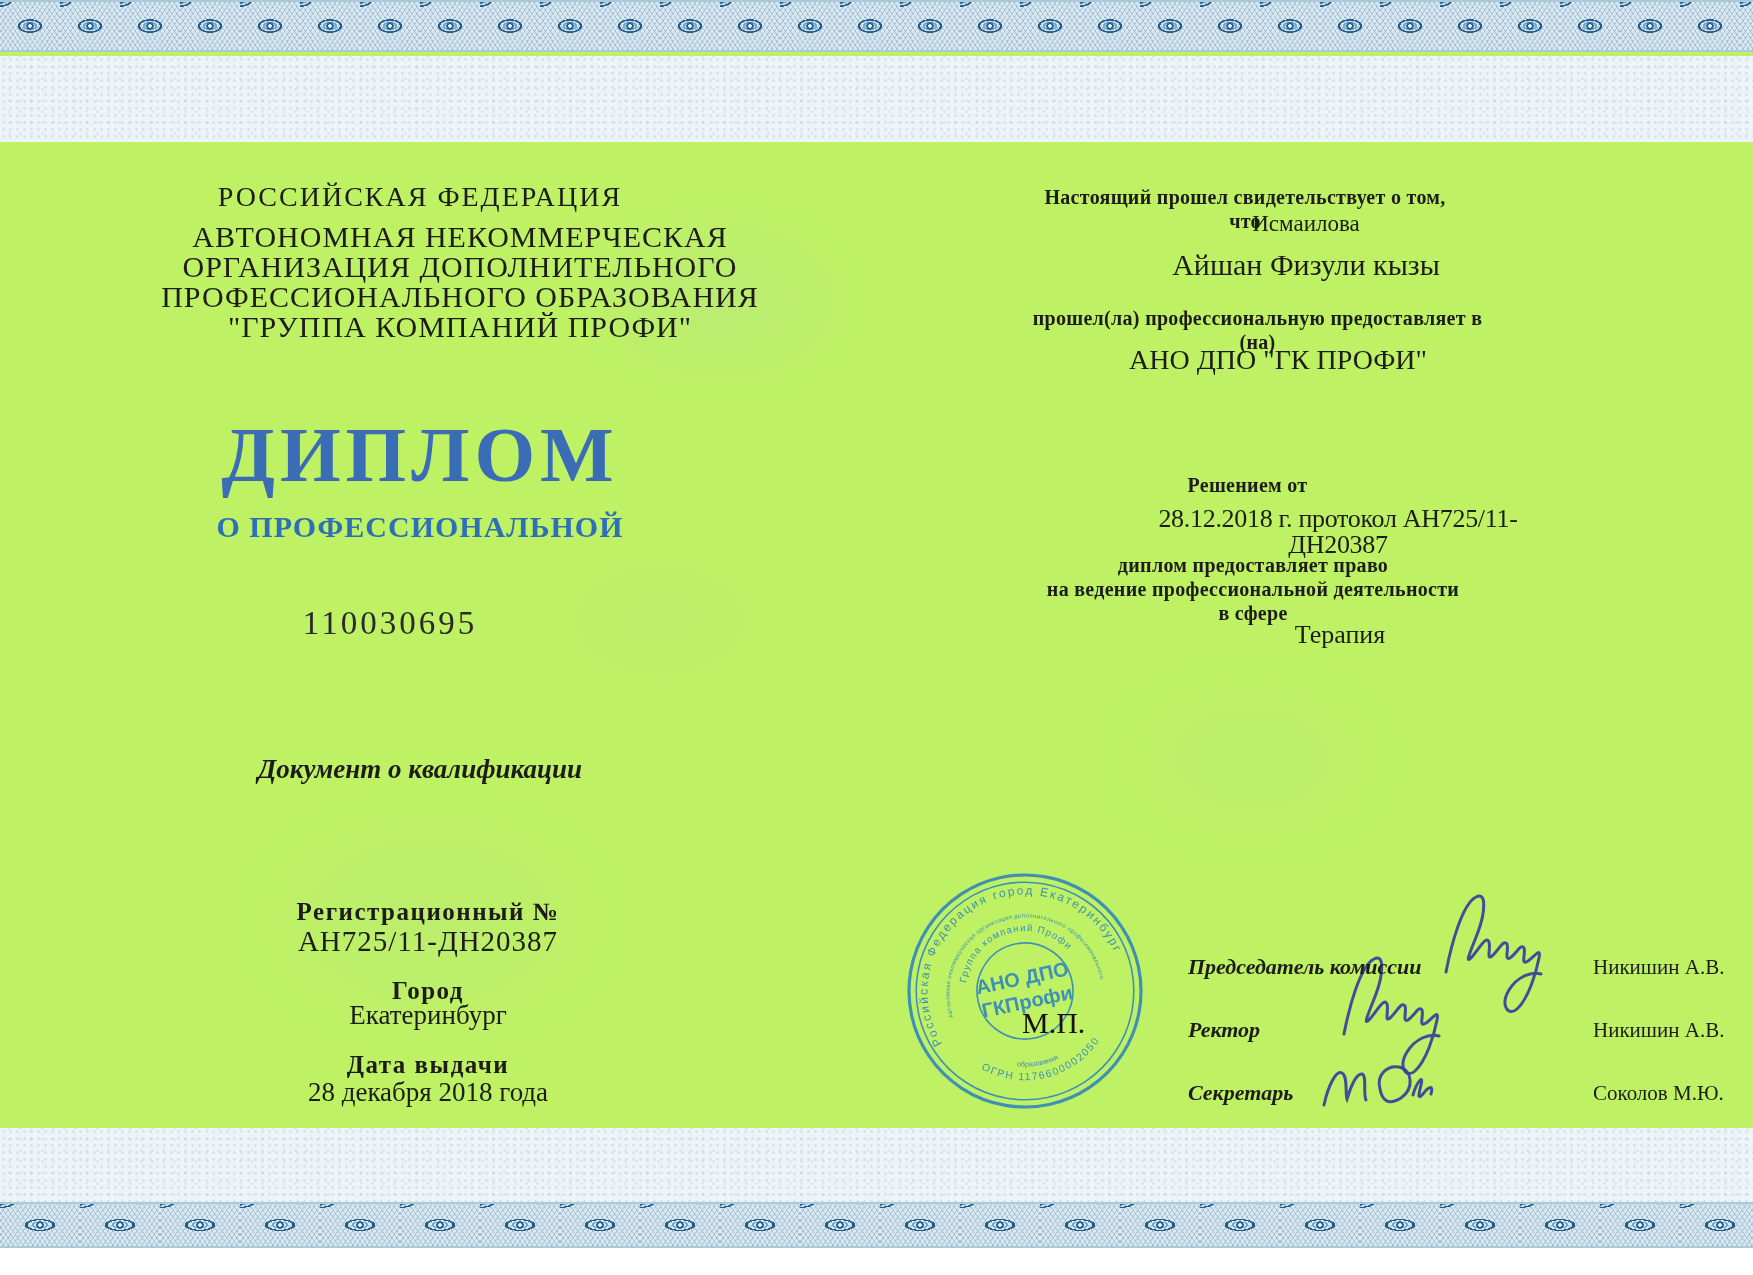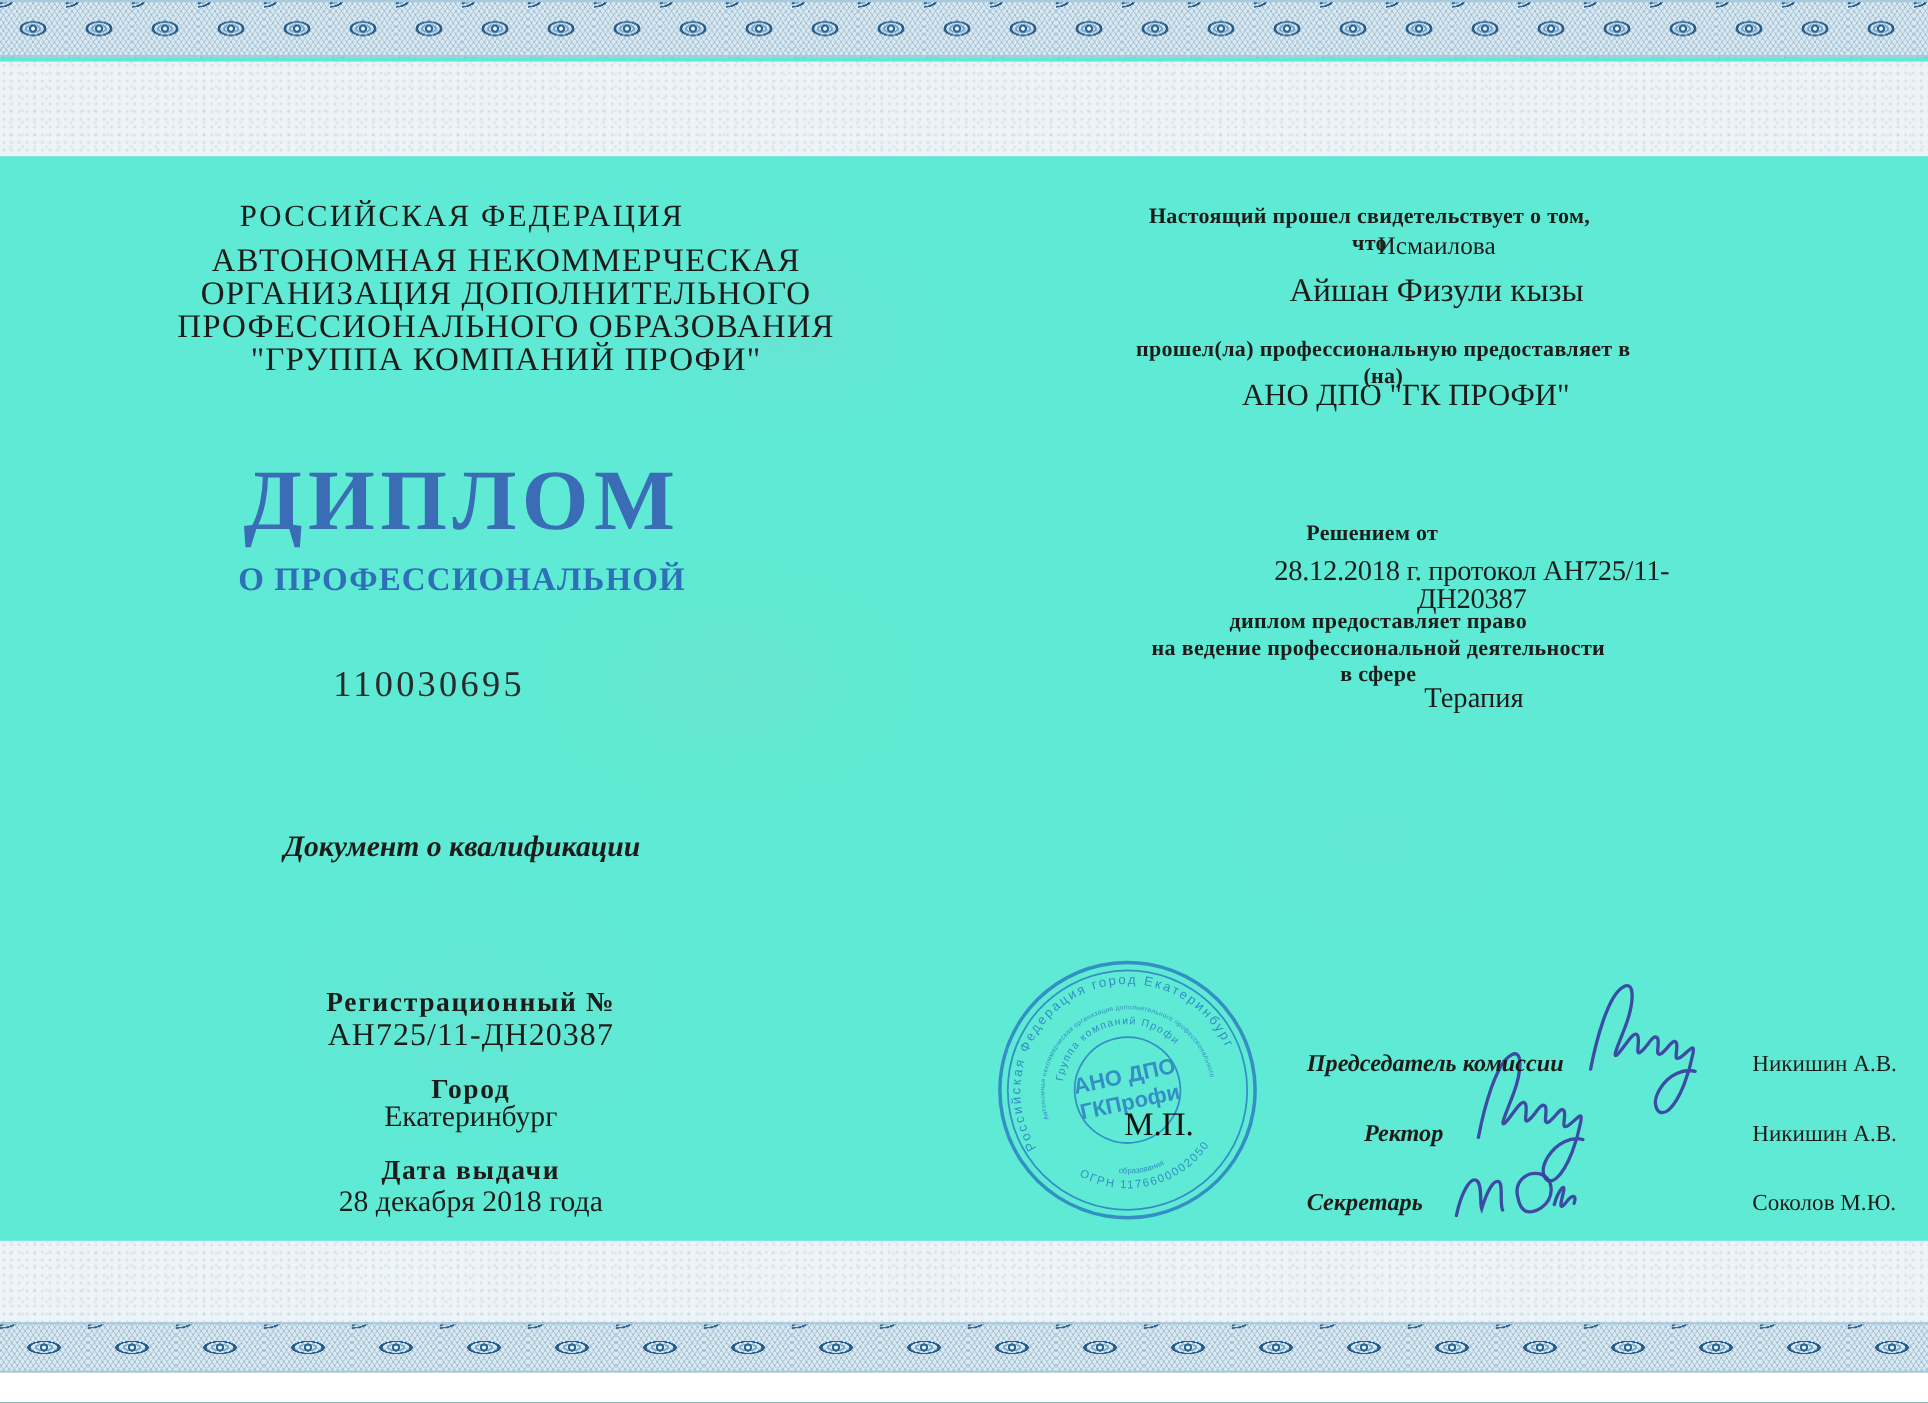--- a/index.html
+++ b/index.html
@@ -1,19 +1,19 @@
 <!DOCTYPE html>
 <html lang="ru" style="--title-blue: #3a6db5; --subtitle-blue: #2e6fb7; --stamp-blue: #2e82c2; --ink-blue: #3a3e9d;"><head>
 <meta charset="utf-8">
 <style>
   html,body{margin:0;padding:0;background:#888;}
   .page{
     position:relative;
     width:1753px;height:1275px;
-    background:#5eead4;
+    background:#bef264;
     overflow:hidden;
     font-family:"Liberation Serif", serif;
     color:#1e1c1a;
   }
   
   .page::before{
     content:"";position:absolute;inset:0;pointer-events:none;
     background:
       radial-gradient(220px 150px at 720px 300px, rgba(160,190,215,.12), transparent 70%),
       radial-gradient(260px 170px at 660px 620px, rgba(205,180,155,.08), transparent 70%),
@@ -86,21 +86,21 @@
   .training{left:1025px;width:465px;top:306px;}
   .institution{left:1120px;width:316px;top:346px;font-size:28px;line-height:1;}
   .decision-label{left:1100px;width:295px;top:473px;}
   .decision-details{left:1118px;width:440px;top:506px;font-size:26px;letter-spacing:-0.3px;line-height:1;}
   .entitlement{left:1040px;width:426px;top:553px;line-height:24px;}
   .specialty{left:1190px;width:300px;top:622px;font-size:26px;line-height:1;}
 
   .sig-title{font-size:22px;font-style:italic;font-weight:bold;text-align:left;line-height:1;}
   .sig-name{font-size:21px;text-align:left;line-height:1;}
   .sig-t1{left:1188px;top:956px;}
-  .sig-t2{left:1240px;top:1019px;}
+  .sig-t2{left:1188px;top:1019px;}
   .sig-t3{left:1188px;top:1082px;}
   .sig-n1{left:1593px;top:957px;}
   .sig-n2{left:1593px;top:1020px;}
   .sig-n3{left:1593px;top:1083px;}
 
   .stamp-svg{position:absolute;left:905px;top:871px;width:240px;height:240px;opacity:.87;}
   .stamp-svg text{font-family:"Liberation Sans", sans-serif;fill:var(--stamp-blue,#2e82c2);}
   .mp-mark{left:1022px;width:80px;top:1008px;font-size:30px;font-weight:normal;color:#14120f;line-height:1;text-align:left;}
   .sig-ink{position:absolute;left:1300px;top:868px;width:280px;height:260px;}
   .sig-ink path{stroke:var(--ink-blue,#3a3e9d);stroke-width:3;fill:none;stroke-linecap:round;opacity:.92;}

